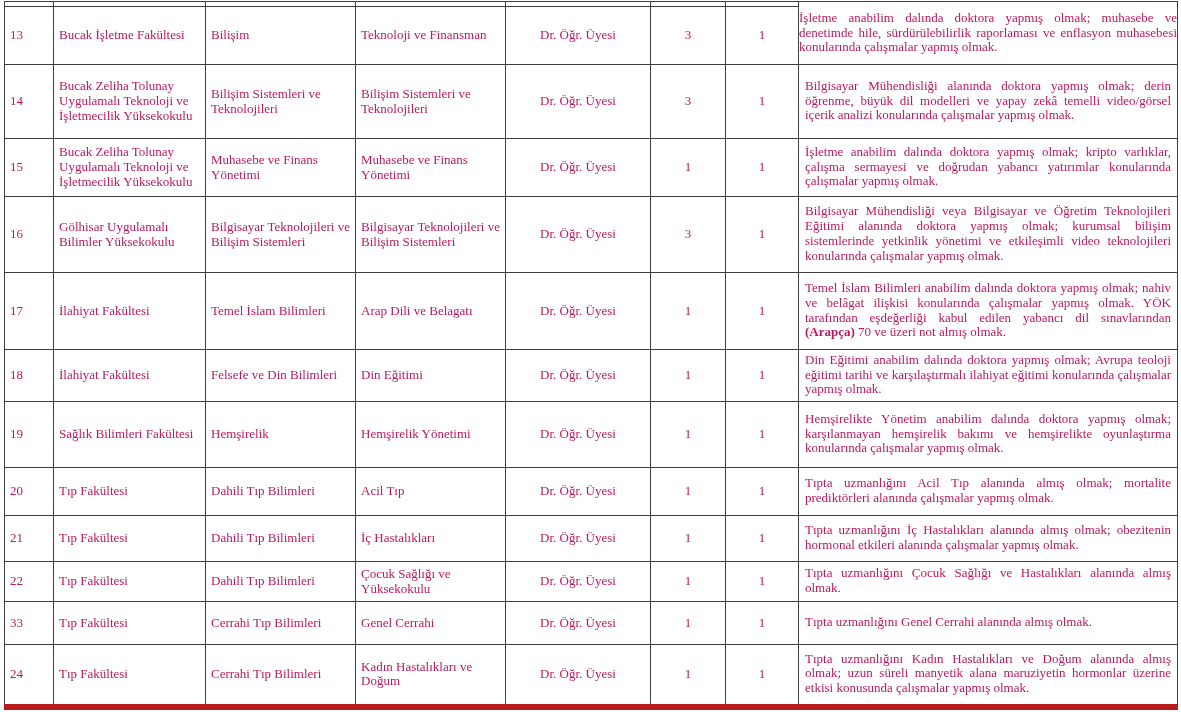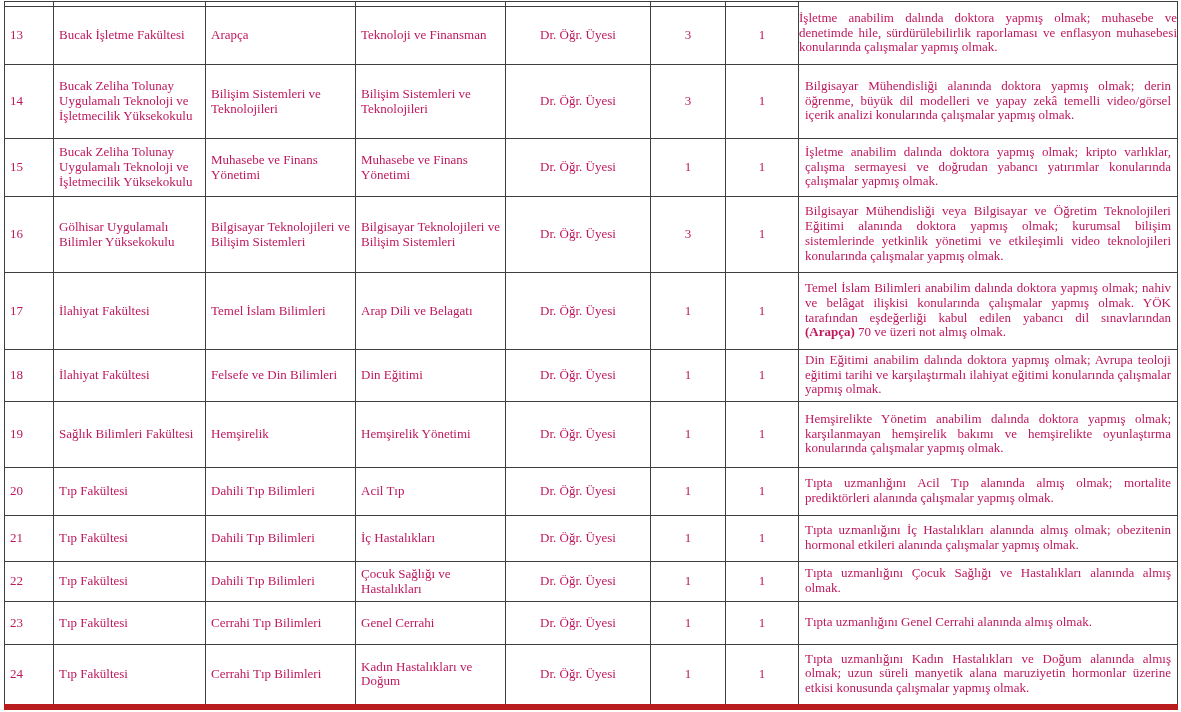--- a/index.html
+++ b/index.html
@@ -70,21 +70,21 @@
         <td></td>
         <td></td>
         <td></td>
         <td></td>
         <td></td>
       <td class="c-req" rowspan="2"><span>İşletme anabilim dalında doktora yapmış olmak; muhasebe ve denetimde hile, sürdürülebilirlik raporlaması ve enflasyon muhasebesi konularında çalışmalar yapmış olmak.</span></td>
         </tr>
     <tr style="height: 58px;">
           <td class="c-no">13</td>
           <td class="c-text">Bucak İşletme Fakültesi</td>
-          <td class="c-text">Arapça</td>
+          <td class="c-text">Bilişim</td>
           <td class="c-text">Teknoloji ve Finansman</td>
           <td class="c-title">Dr. Öğr. Üyesi</td>
           <td class="c-num">3</td>
           <td class="c-num">1</td>
         </tr>
         <tr style="height: 74px;">
           <td class="c-no">14</td>
           <td class="c-text">Bucak Zeliha Tolunay Uygulamalı Teknoloji ve İşletmecilik Yüksekokulu</td>
           <td class="c-text">Bilişim Sistemleri ve Teknolojileri</td>
           <td class="c-text">Bilişim Sistemleri ve Teknolojileri</td>
@@ -160,28 +160,28 @@
           <td class="c-text">İç Hastalıkları</td>
           <td class="c-title">Dr. Öğr. Üyesi</td>
           <td class="c-num">1</td>
           <td class="c-num">1</td>
           <td class="c-req"><span>Tıpta uzmanlığını İç Hastalıkları alanında almış olmak; obezitenin hormonal etkileri alanında çalışmalar yapmış olmak.</span></td>
         </tr>
         <tr style="height: 40px;">
           <td class="c-no">22</td>
           <td class="c-text">Tıp Fakültesi</td>
           <td class="c-text">Dahili Tıp Bilimleri</td>
-          <td class="c-text">Çocuk Sağlığı ve Hastalıkları</td>
+          <td class="c-text">Çocuk Sağlığı ve Yüksekokulu</td>
           <td class="c-title">Dr. Öğr. Üyesi</td>
           <td class="c-num">1</td>
           <td class="c-num">1</td>
           <td class="c-req"><span>Tıpta uzmanlığını Çocuk Sağlığı ve Hastalıkları alanında almış olmak.</span></td>
         </tr>
         <tr style="height: 43px;">
-          <td class="c-no">23</td>
+          <td class="c-no">33</td>
           <td class="c-text">Tıp Fakültesi</td>
           <td class="c-text">Cerrahi Tıp Bilimleri</td>
           <td class="c-text">Genel Cerrahi</td>
           <td class="c-title">Dr. Öğr. Üyesi</td>
           <td class="c-num">1</td>
           <td class="c-num">1</td>
           <td class="c-req"><span>Tıpta uzmanlığını Genel Cerrahi alanında almış olmak.</span></td>
         </tr>
         <tr style="height: 62px;">
           <td class="c-no">24</td>

